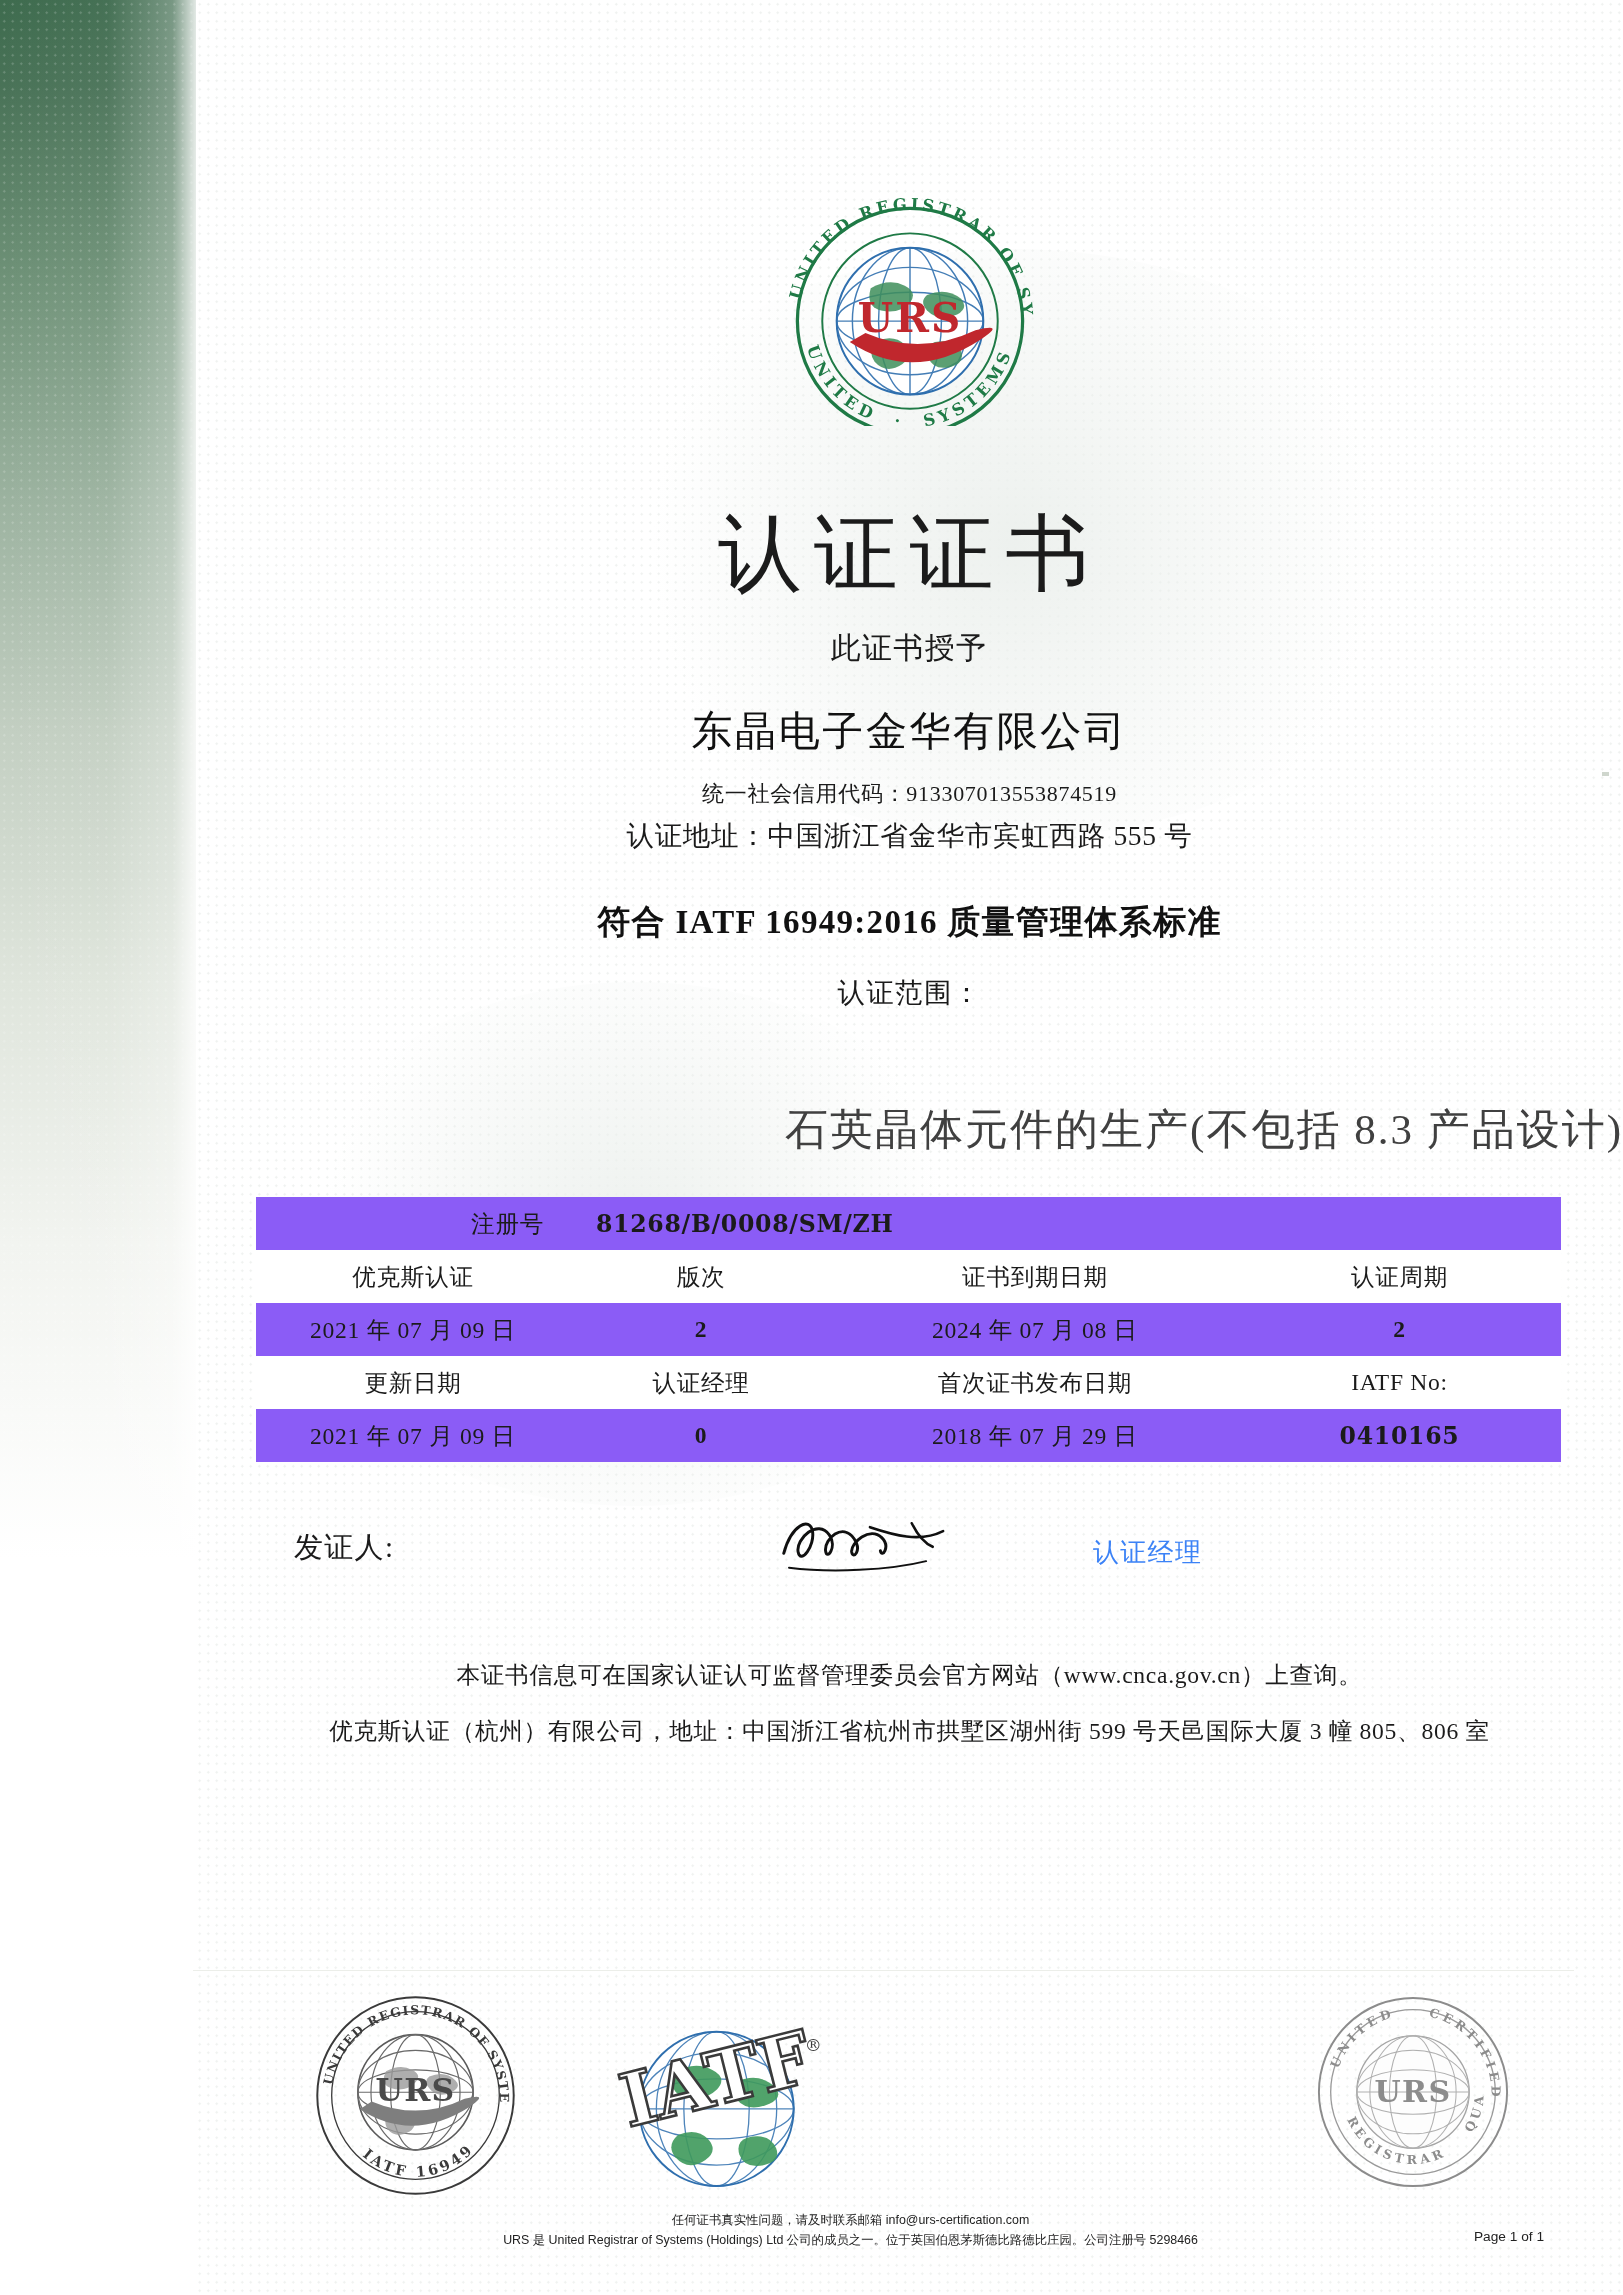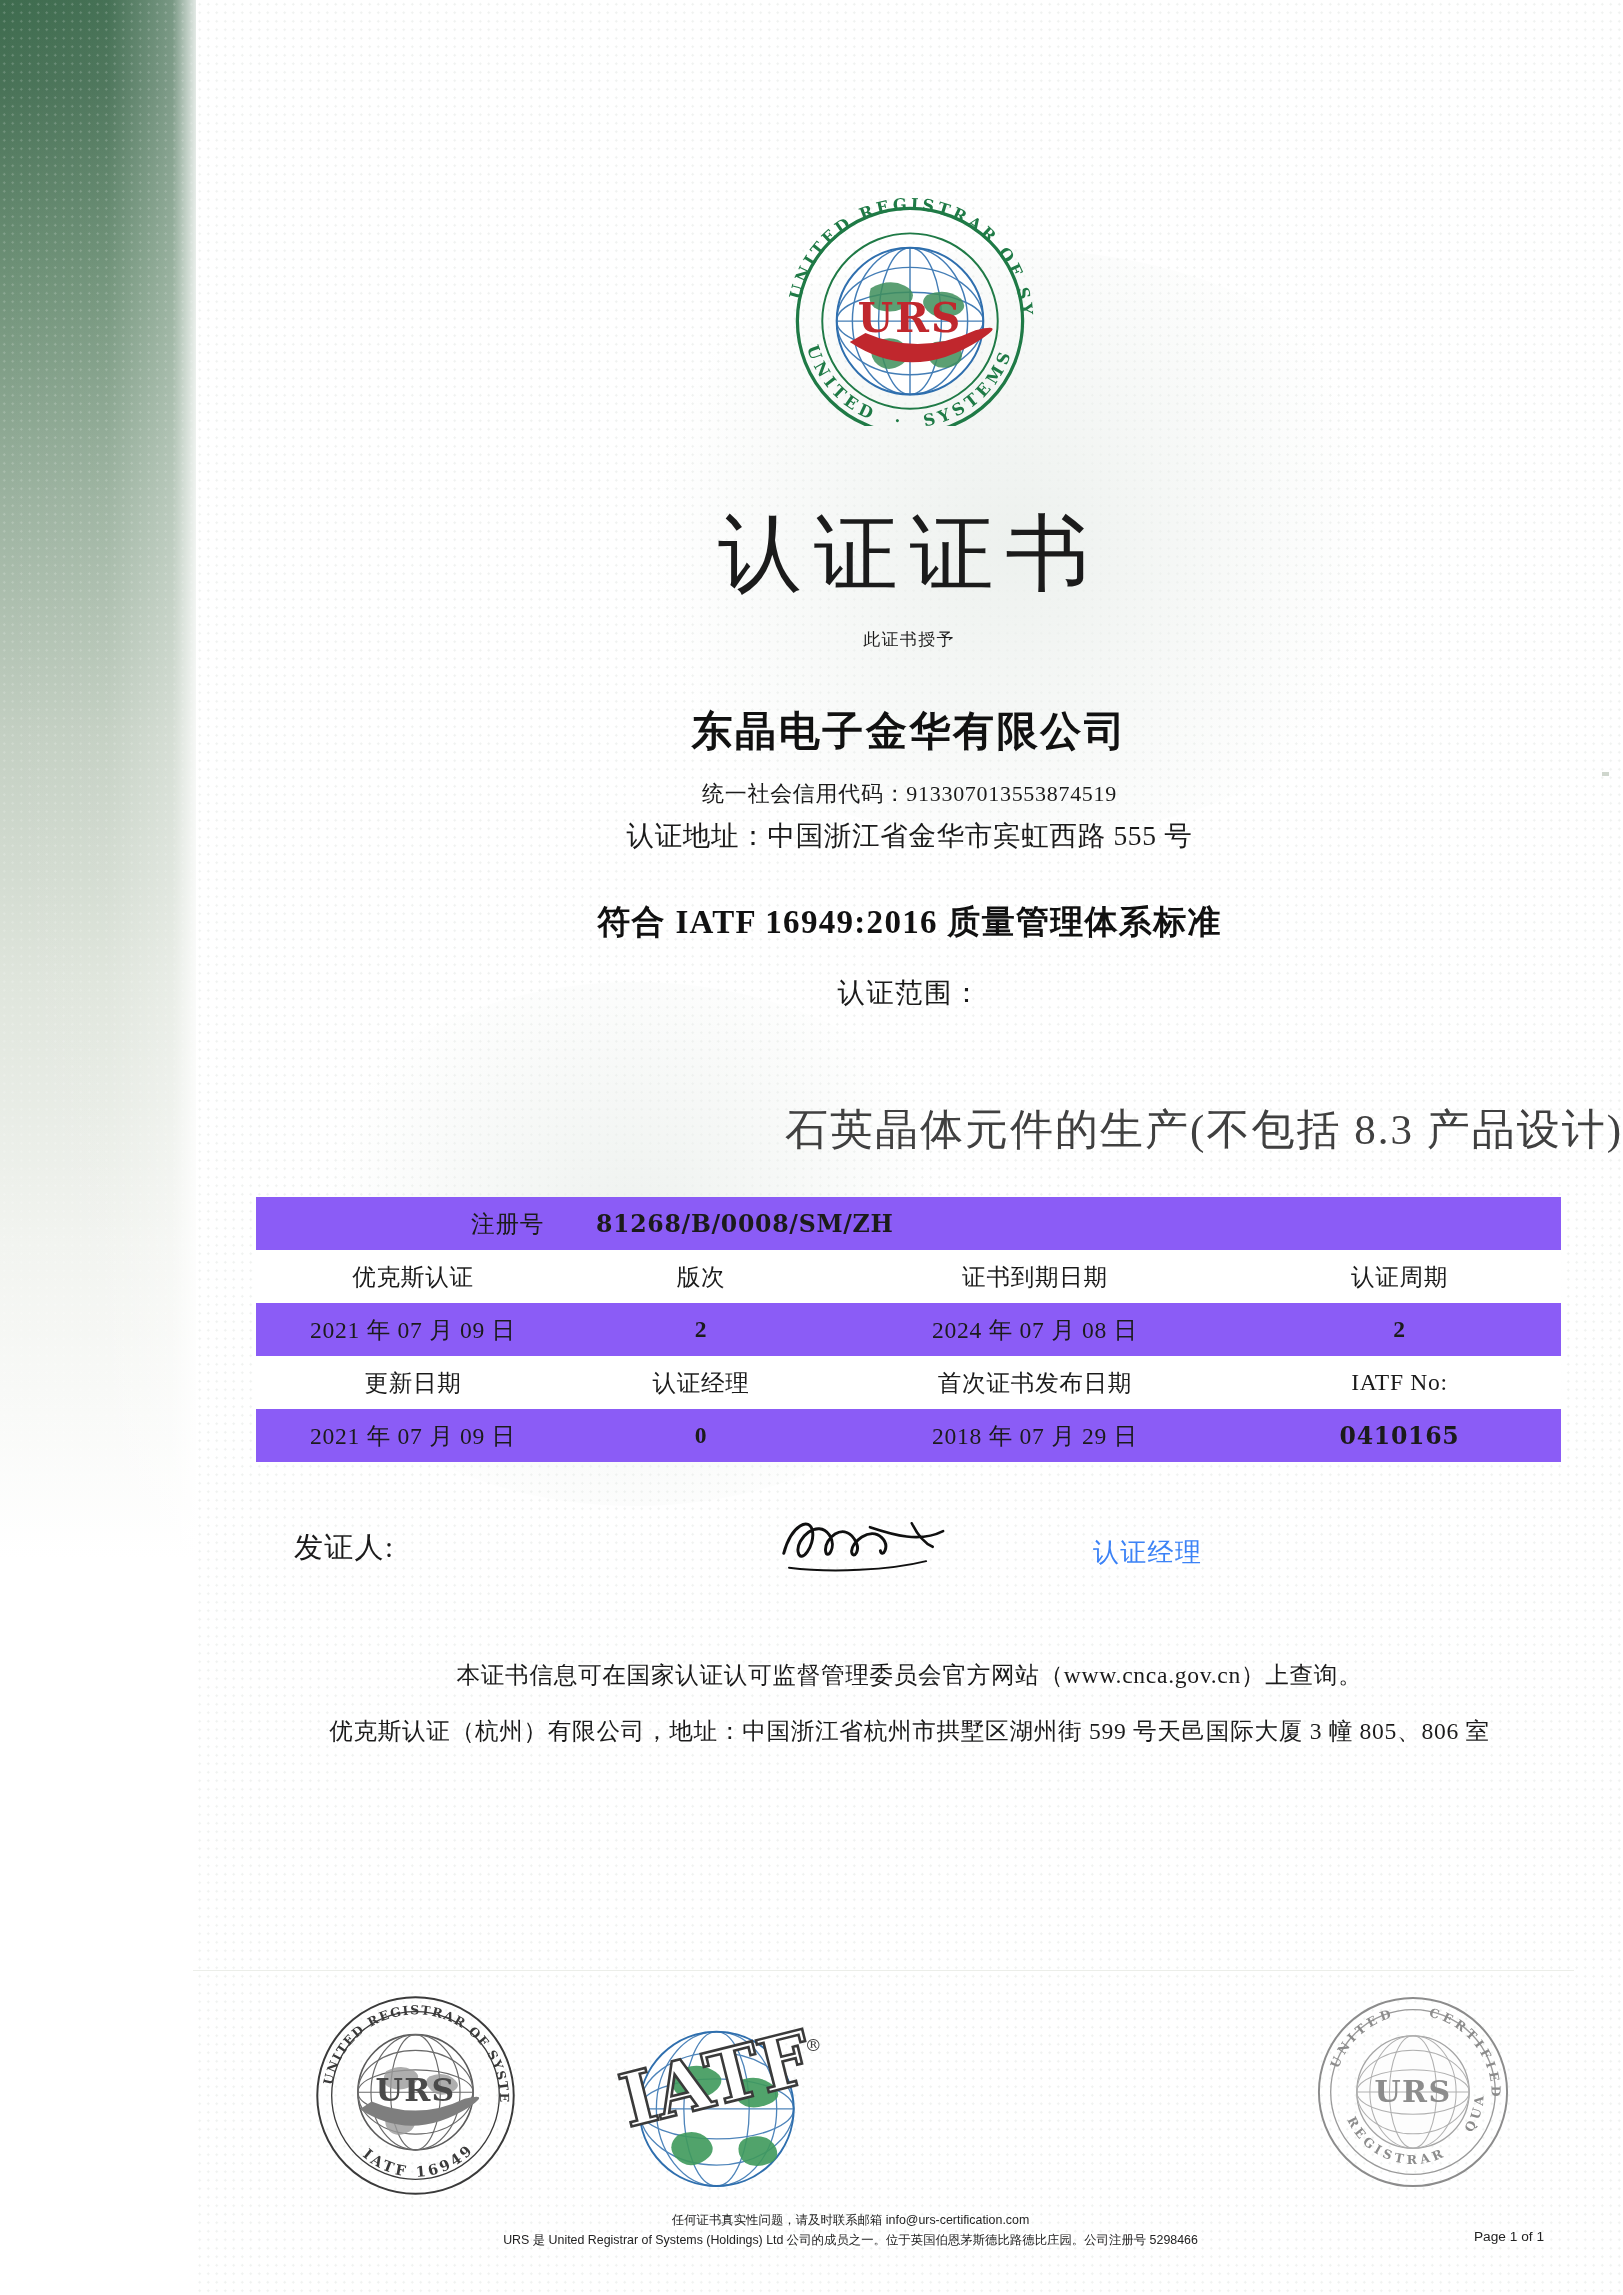--- a/index.html
+++ b/index.html
@@ -101,31 +101,31 @@
     letter-spacing: 11.8px;
     color: #1b1b1b;
     font-weight: 400;
     margin-top: 39px;
   }
   .awarded-to {
     position: absolute;
     top: 628px;
     left: 0; right: 1px;
     text-align: center;
-    font-size: 17px;
+    font-size: 30px;
     color: #1b1b1b;
     letter-spacing: 1.3px;
   }
   .company {
     position: absolute;
     top: 704px;
     left: 0; right: 0;
     text-align: center;
     font-size: 41px;
-    font-weight: bold;
+    font-weight: normal;
     letter-spacing: 2.6px;
     color: #111;
   }
   .credit-code {
     position: absolute;
     top: 779px;
     left: 0; right: 0;
     text-align: center;
     font-size: 22px;
     color: #1b1b1b;

